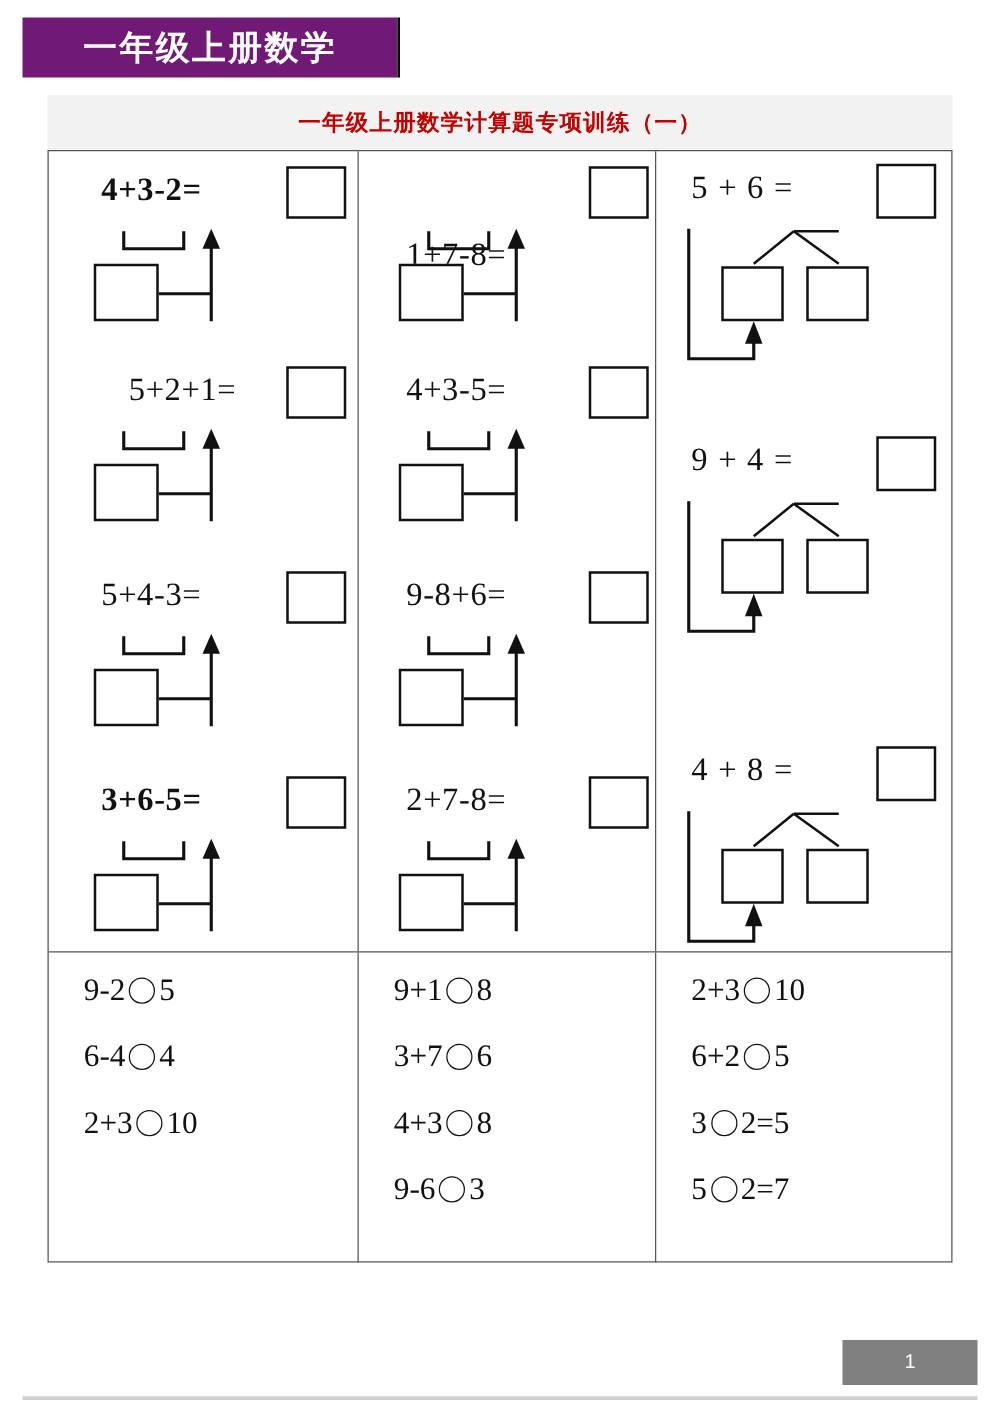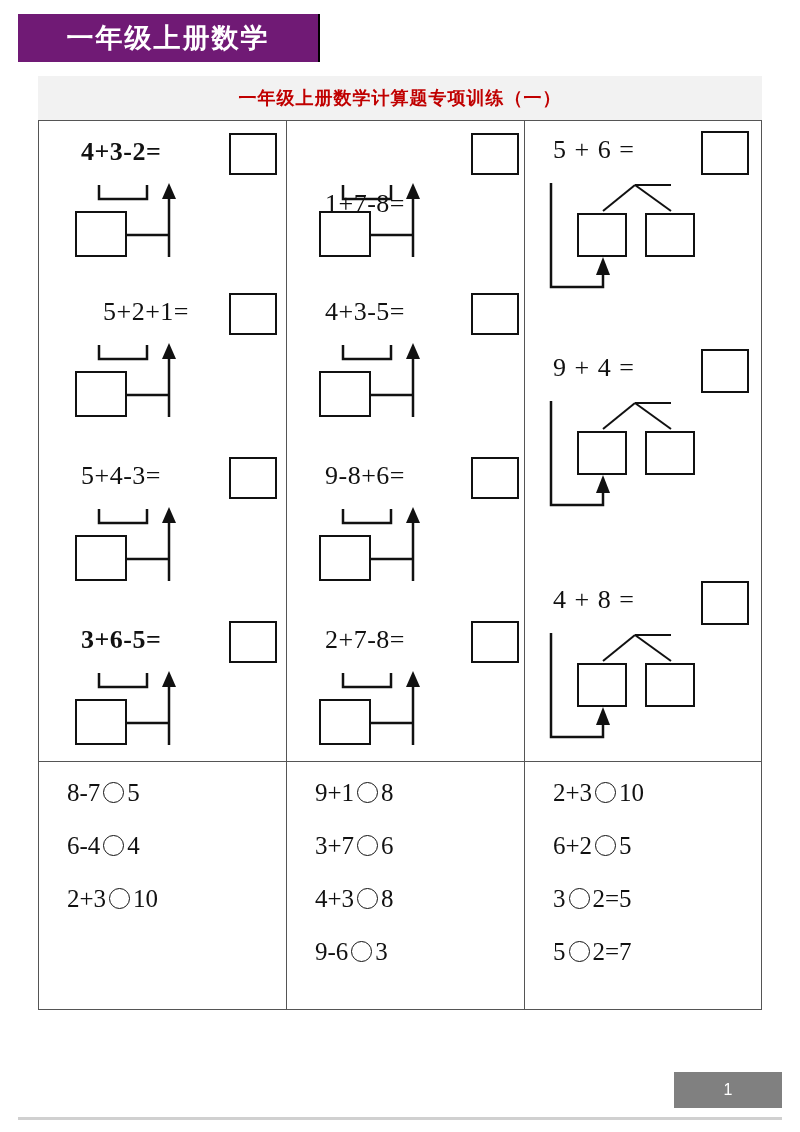--- a/index.html
+++ b/index.html
@@ -331,42 +331,42 @@
         <div class="box" style="left:120px; top:86px; width:50px; height:44px;"></div>
         <svg class="svgwrap" width="236" height="212">
           <path d="M110,58 L78,84" stroke="#111" stroke-width="2" fill="none"></path>
           <path d="M110,58 L146,84" stroke="#111" stroke-width="2" fill="none"></path>
           <path d="M110,58 L146,58" stroke="#111" stroke-width="2" fill="none"></path>
           <path d="M26,56 L26,160 L78,160 L78,140" stroke="#111" stroke-width="2.5" fill="none"></path>
           <path d="M78,130 L71,148 L85,148 Z" fill="#111"></path>
         </svg>
       </div>
 
-      <div class="prob" style="top:456px; height:212px;">
+      <div class="prob" style="top:472px; height:212px;">
         <div class="rexpr" style="left:28px; top:8px;">4 + 8 =</div>
         <div class="box" style="left:176px; top:4px; width:48px; height:44px;"></div>
         <div class="box" style="left:52px; top:86px; width:50px; height:44px;"></div>
         <div class="box" style="left:120px; top:86px; width:50px; height:44px;"></div>
         <svg class="svgwrap" width="236" height="212">
           <path d="M110,58 L78,84" stroke="#111" stroke-width="2" fill="none"></path>
           <path d="M110,58 L146,84" stroke="#111" stroke-width="2" fill="none"></path>
           <path d="M110,58 L146,58" stroke="#111" stroke-width="2" fill="none"></path>
           <path d="M26,56 L26,160 L78,160 L78,140" stroke="#111" stroke-width="2.5" fill="none"></path>
           <path d="M78,130 L71,148 L85,148 Z" fill="#111"></path>
         </svg>
       </div>
 
     </div>
   </div>
 
   <div class="grid-bottom">
 
     <div class="bcol bcol-1">
       <div class="compare-line">
-        <span>8-7</span>
+        <span>9-2</span>
         <span class="circ"></span>
         <span>5</span>
       </div>
       <div class="compare-line">
         <span>6-4</span>
         <span class="circ"></span>
         <span>4</span>
       </div>
       <div class="compare-line">
         <span>2+3</span>

